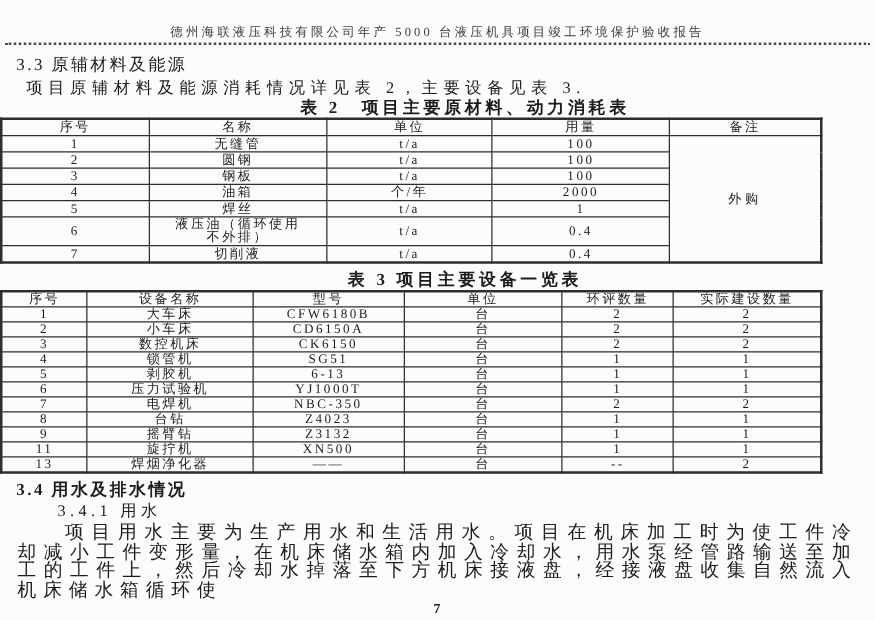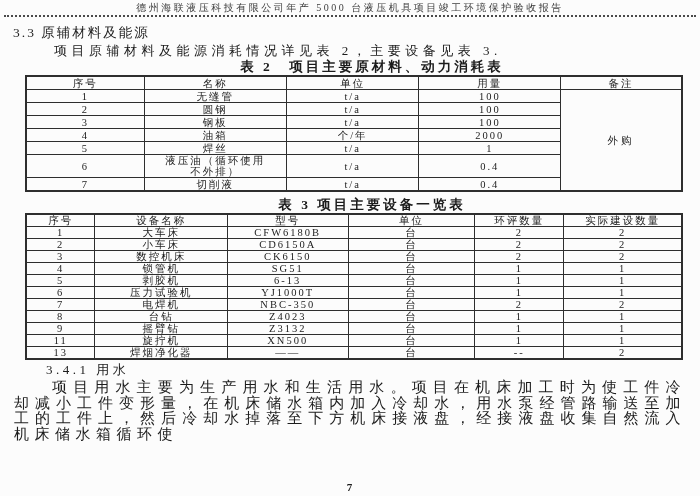--- a/index.html
+++ b/index.html
@@ -11,59 +11,58 @@
   }
   .page{
     position:relative;
     width:700px;height:496px;
     background:#fcfcfc;
     overflow:hidden;
     box-sizing:border-box;
   }
   
   .doc-header{
-    padding-top:2px;
+    padding-top:21px;
     text-align:center;
     font-size:10px;
     letter-spacing:2.5px;
     color:#3d3d3d;
     line-height:11px;
     white-space:nowrap;
   }
   .dotted-rule{
     height:0;
     border-bottom:2px dotted #4a4a4a;
     margin:2px 4px 0 4px;
   }
   
   .h-33{
     margin:7px 0 1px 13px;
     font-size:13.5px;font-weight:normal;
     letter-spacing:2px;
   }
   .intro{
     margin:1px 0 1px 0;
-    padding-left:54px;
+    padding-left:21px;
     font-size:13px;
     letter-spacing:4.5px;
     line-height:15px;
   }
   .tbl-title{
     text-align:center;
     font-size:13.5px;font-weight:bold;
     letter-spacing:3px;
     margin:1px 0 1px 0;
     line-height:15px;
     padding-left:44px;
   }
   
   table{
     border-collapse:collapse;
     table-layout:fixed;
-    margin-left:25px;
     width:658px;
     border:2px solid #2e2e2e;
   }
   th,td{
     border:1px solid #2e2e2e;
     text-align:center;
     vertical-align:middle;
     font-weight:normal;
     font-size:10.5px;
     letter-spacing:2px;
@@ -288,18 +287,19 @@
           <td>13</td>
           <td>焊烟净化器</td>
           <td>——</td>
           <td>台</td>
           <td>--</td>
           <td>2</td>
         </tr>
       </tbody>
   </table>
 
+  <div class="h-34">3.4 用水及排水情况</div>
   <div class="h-341">3.4.1 用水</div>
   <div class="para">项目用水主要为生产用水和生活用水。项目在机床加工时为使工件冷却减小工件变形量，在机床储水箱内加入冷却水，用水泵经管路输送至加工的工件上，然后冷却水掉落至下方机床接液盘，经接液盘收集自然流入机床储水箱循环使</div>
 
   <div class="page-num">7</div>
 
 </div>
 
 </body></html>

